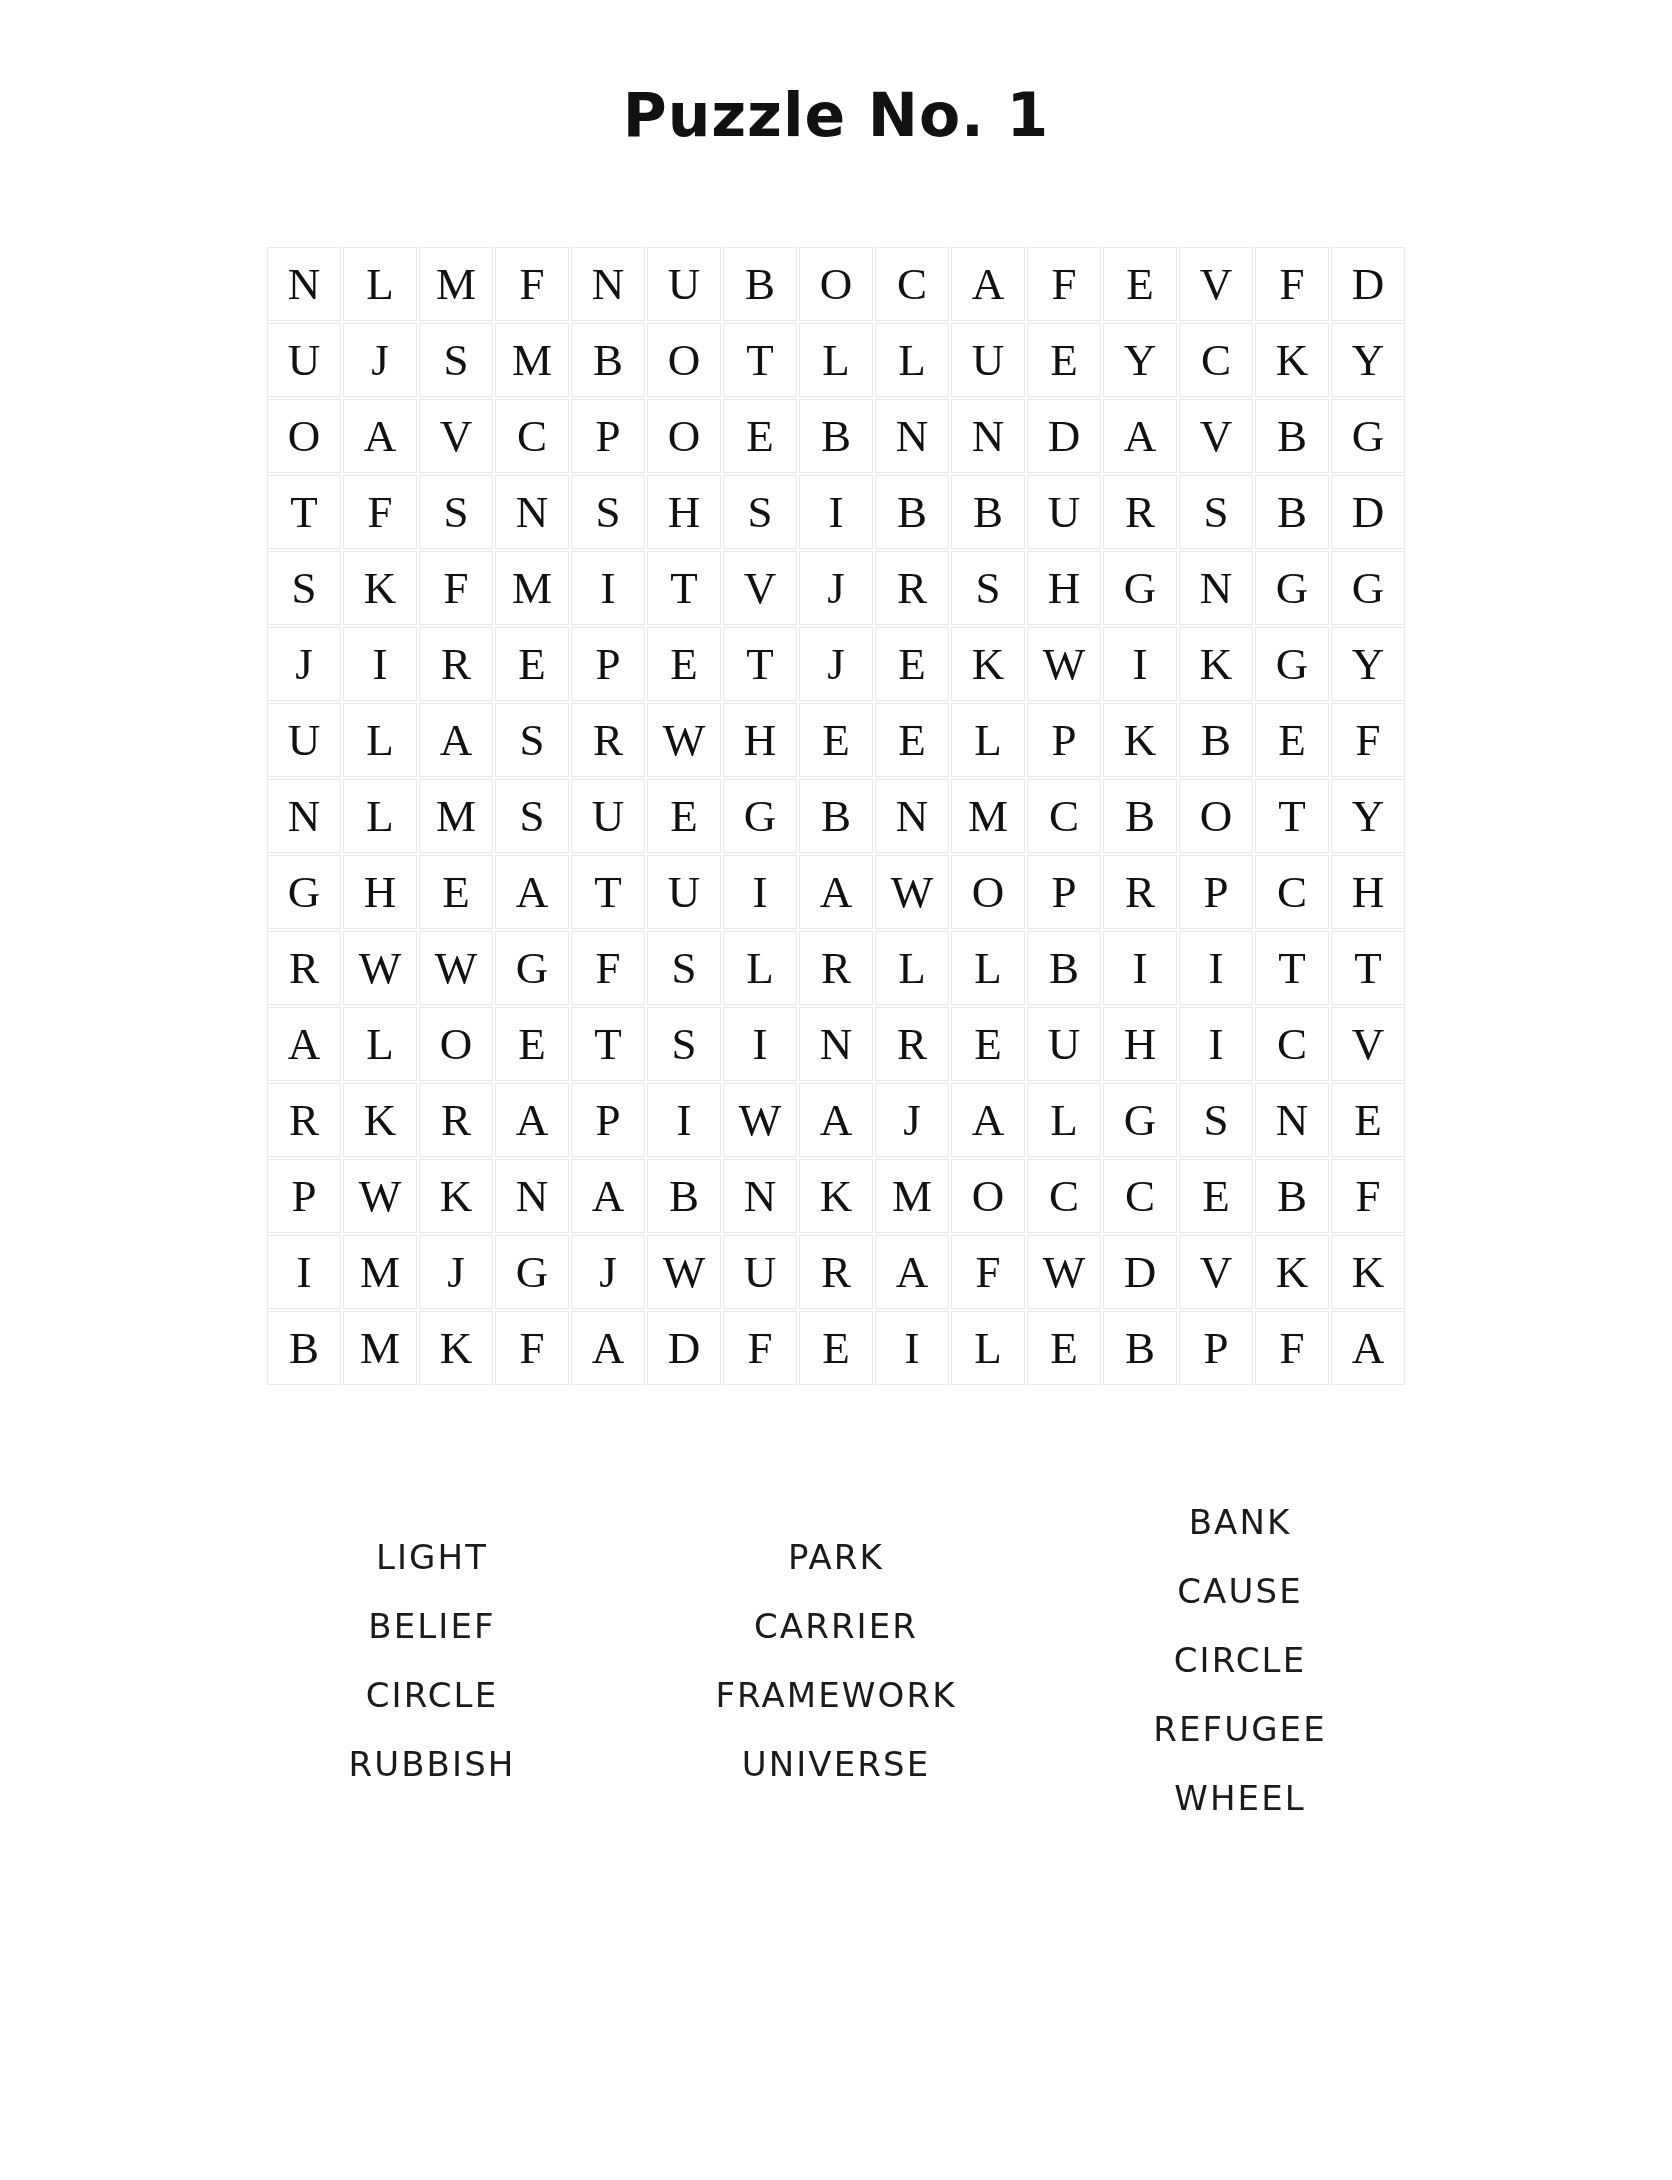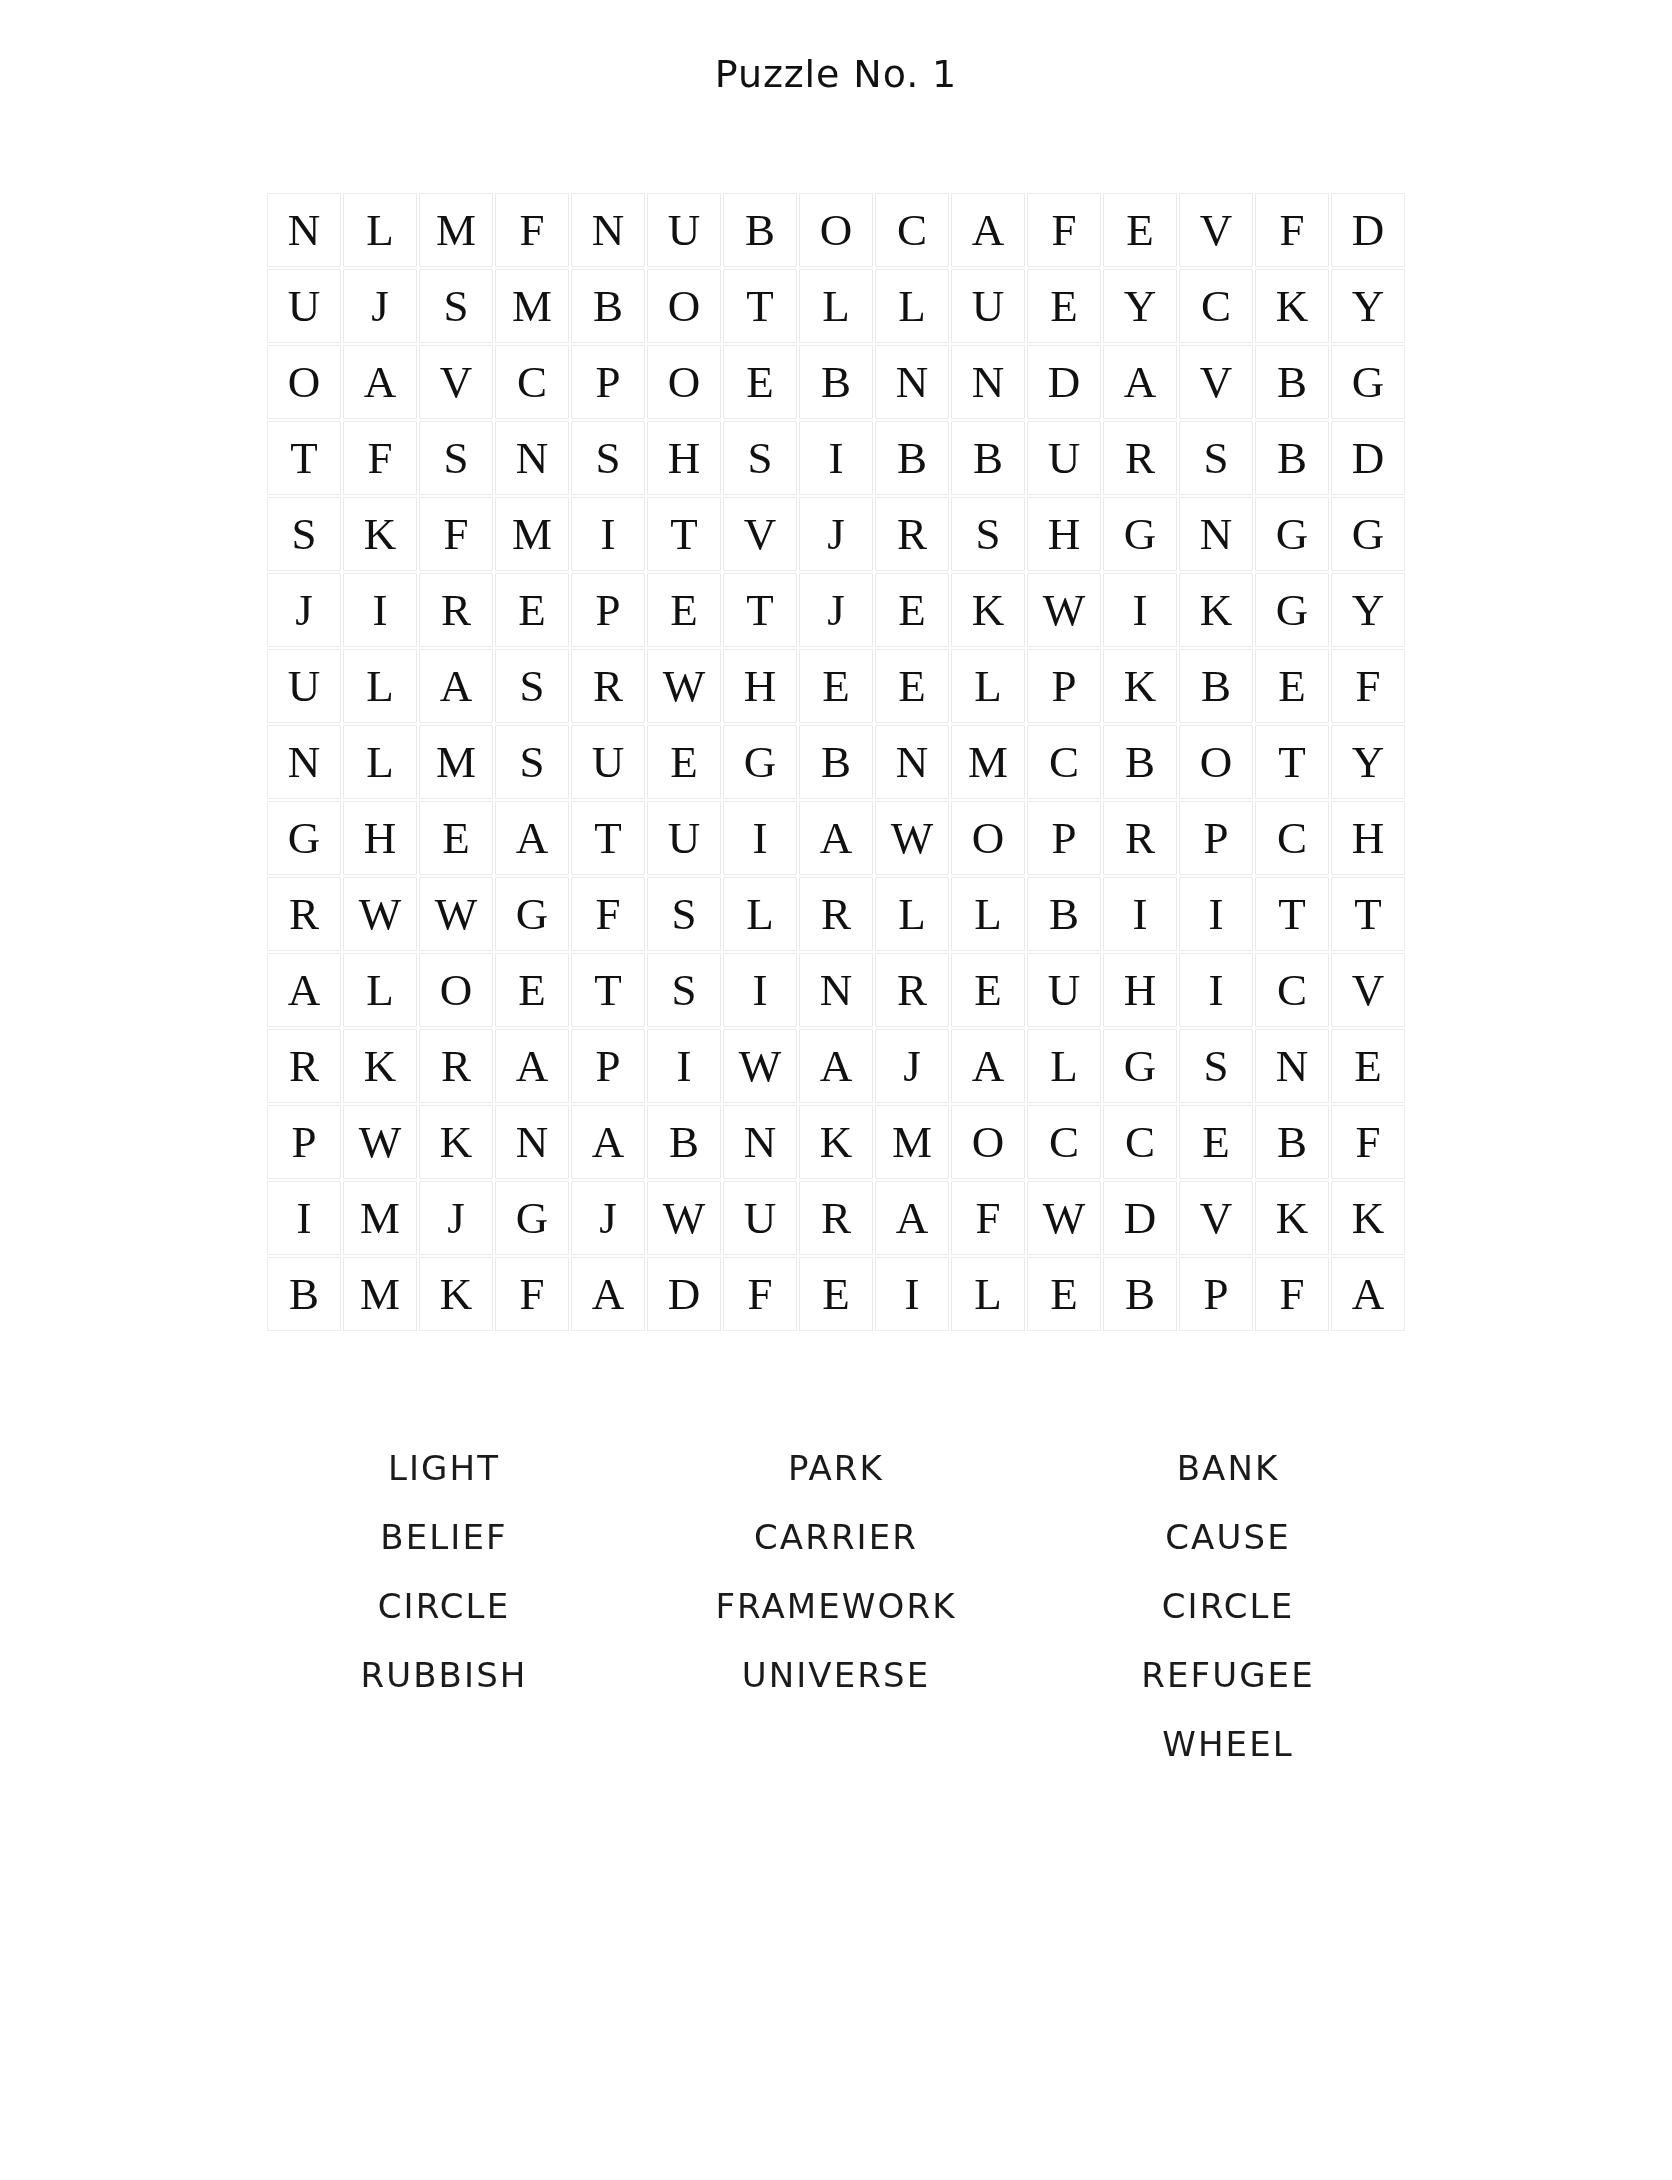--- a/index.html
+++ b/index.html
@@ -18,25 +18,25 @@
   .page {
     width: 1672px;
     height: 2181px;
     box-sizing: border-box;
     padding: 0;
     position: relative;
   }
   .puzzle-title {
     text-align: center;
     font-family: "DejaVu Sans", sans-serif;
-    font-size: 38px;
-    font-weight: 400;
+    font-size: 60px;
+    font-weight: 700;
     letter-spacing: 0.9px;
     color: #111111;
-    margin-top: 52px;
+    margin-top: 80px;
     margin-bottom: 0;
   }
   .grid-wrap {
     margin-top: 95px;
     display: flex;
     justify-content: center;
   }
   table.letter-grid {
     border-collapse: separate;
     border-spacing: 2.6px;
@@ -50,21 +50,22 @@
     font-family: "Liberation Serif", serif;
     font-size: 45px;
     color: #111111;
     padding: 0;
     line-height: 72px;
   }
   .words-wrap {
     margin-top: 101px;
     display: flex;
     justify-content: center;
-    gap: 0;
+    gap: 12px;
+    align-items: center;
   }
   .word-col {
     width: 392px;
     text-align: center;
   }
   .word-item {
     font-family: "DejaVu Sans", sans-serif;
     font-size: 34px;
     letter-spacing: 2.1px;
     color: #1b1b1b;

